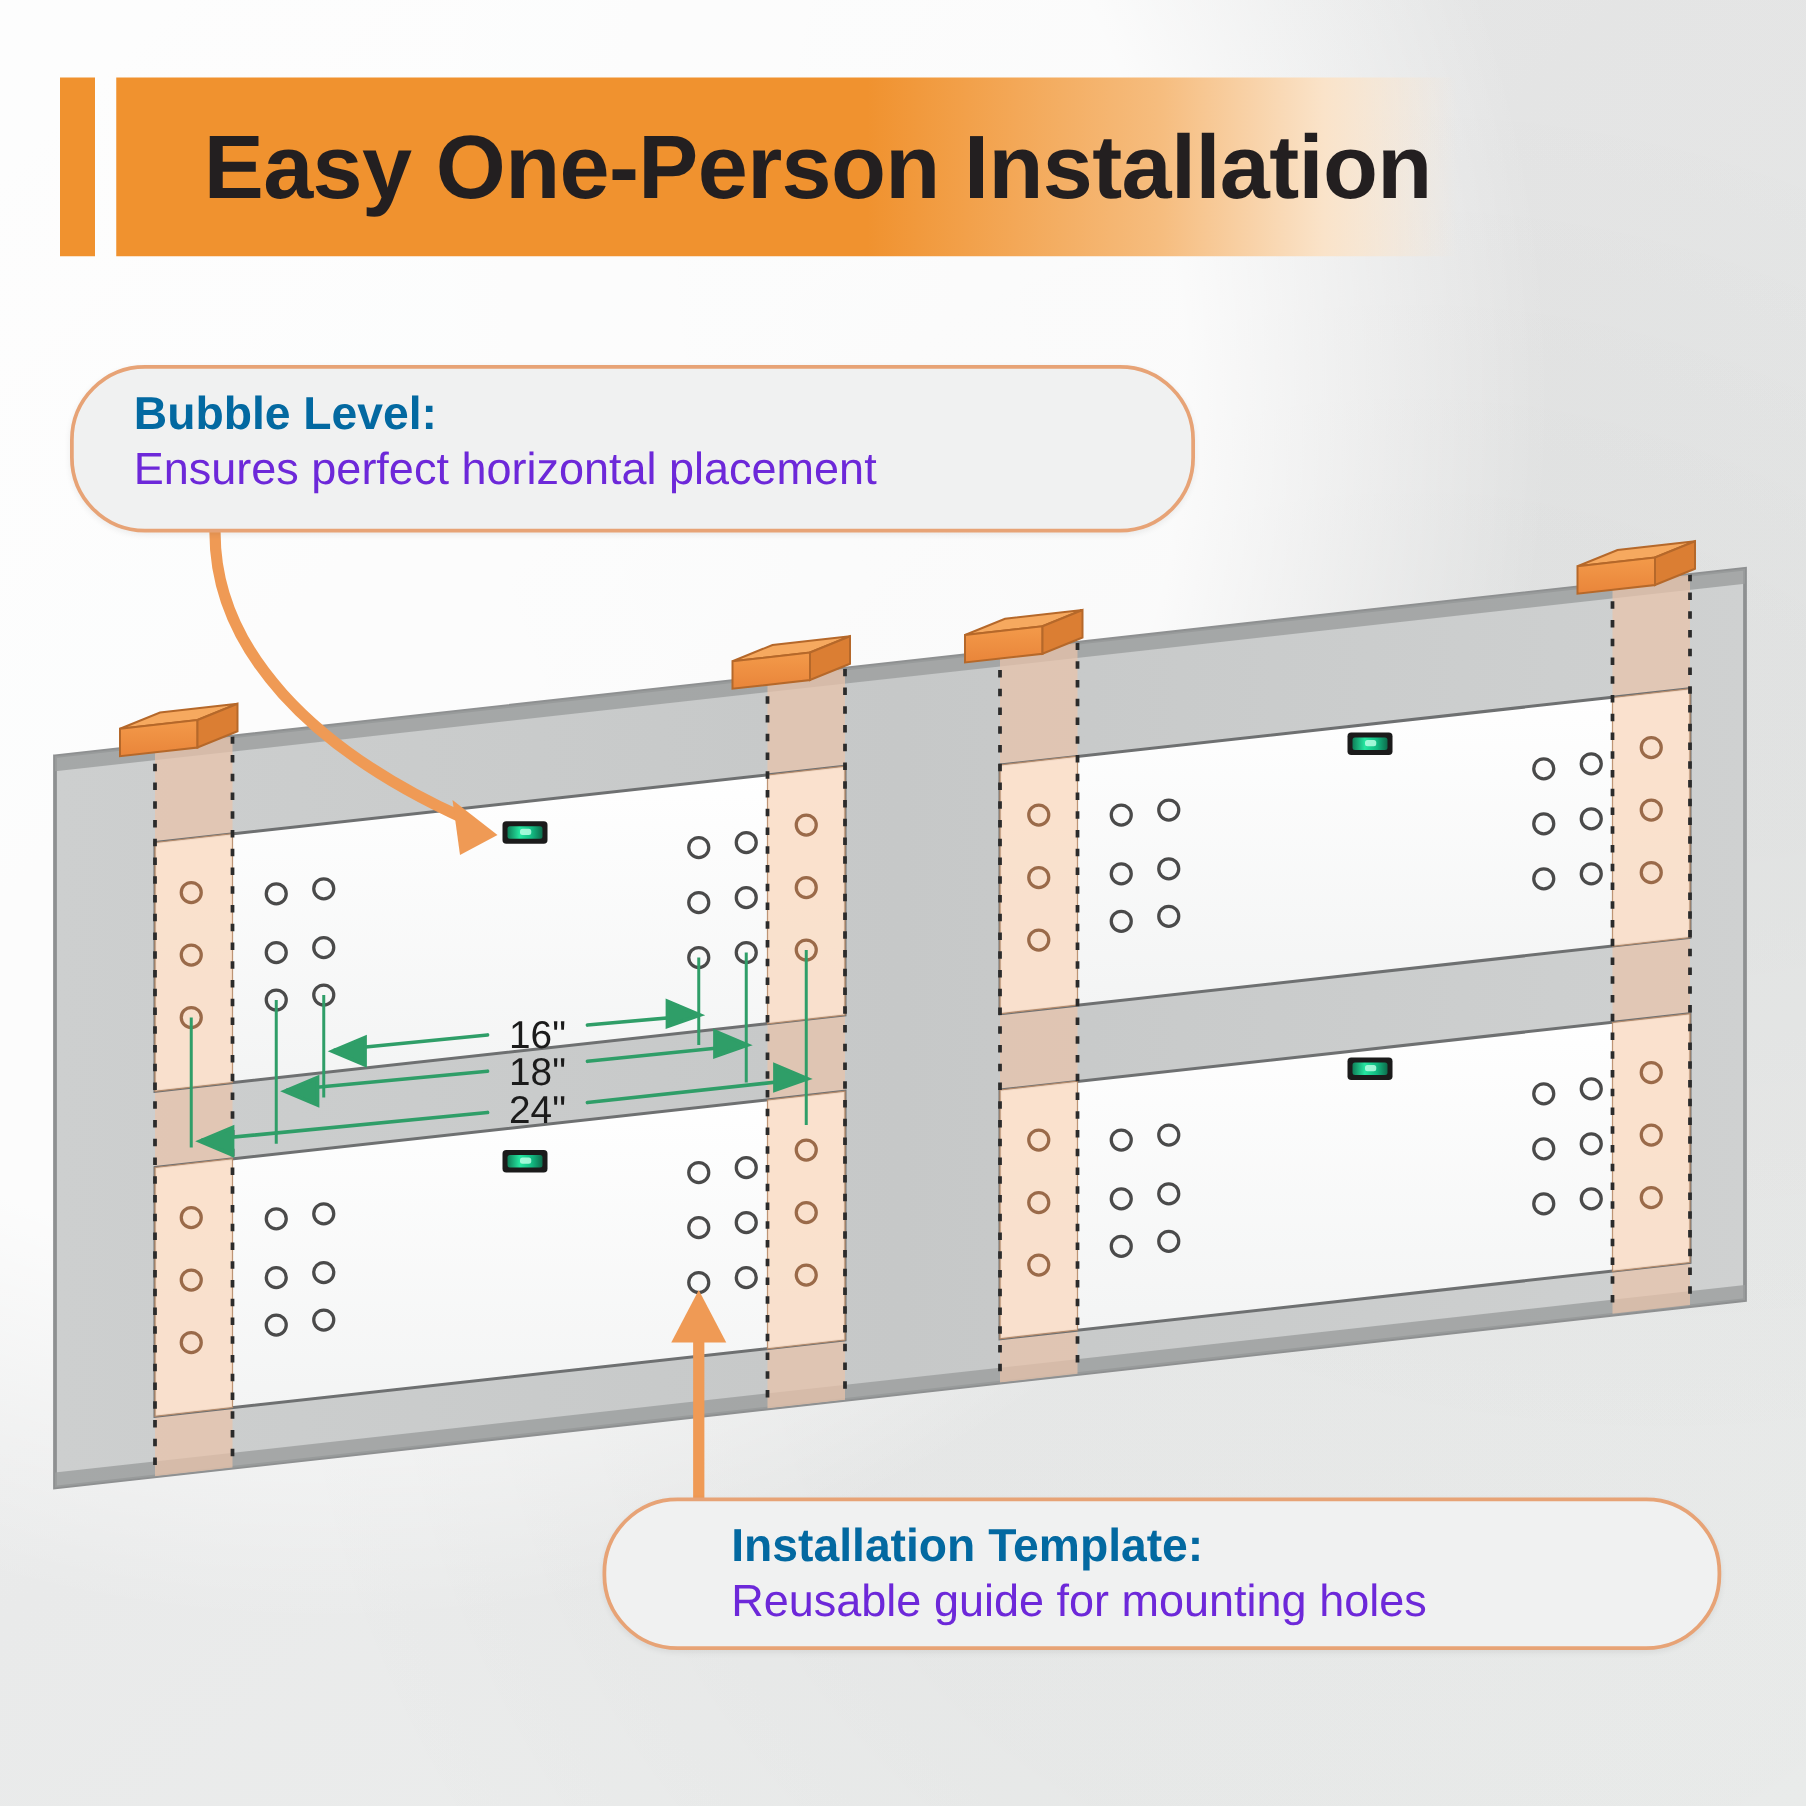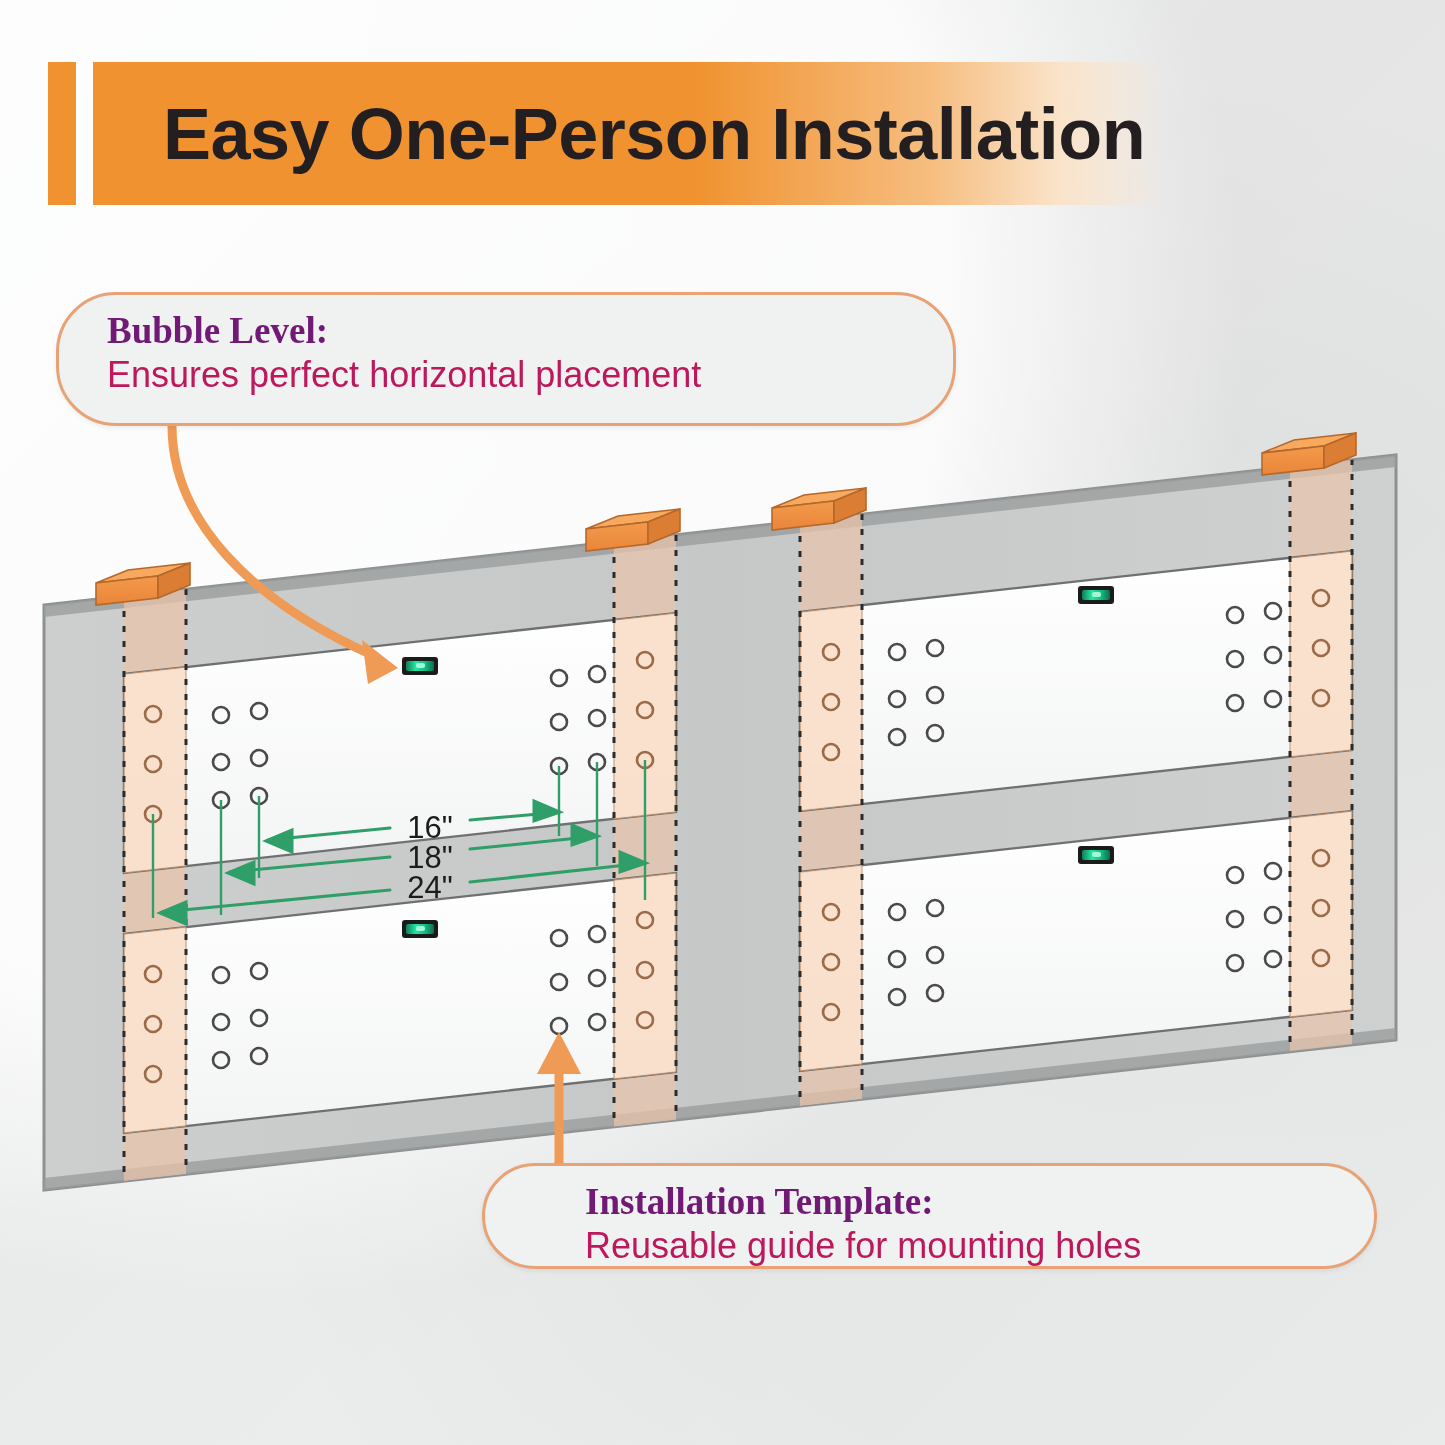--- a/index.html
+++ b/index.html
@@ -43,24 +43,24 @@
   
   .callout{
     position:absolute;
     background:#f0f1f1;
     border:3px solid #e7a376;
     border-radius:60px;
     box-shadow:0 2px 5px rgba(0,0,0,.07);
     box-sizing:border-box;
     padding:14px 34px 16px 48px;
   }
-  .callout .c-title{font-size:37px;font-weight:bold;color:#701a75;line-height:1.18;white-space:nowrap;font-family:Liberation Serif, serif;}
-  .callout .c-sub{font-size:36px;color:#be185d;line-height:1.2;white-space:nowrap;}
+  .callout .c-title{font-size:37px;font-weight:bold;color:#0369a1;line-height:1.18;white-space:nowrap;}
+  .callout .c-sub{font-size:36px;color:#6d28d9;line-height:1.2;white-space:nowrap;}
   #callout-bubble{left:56px;top:292px;width:900px;height:134px;}
-  #callout-template{left:482px;top:1163px;width:895px;height:106px;padding-left:100px;}
+  #callout-template{left:482px;top:1198px;width:895px;height:122px;padding-left:100px;}
   #callout-template .c-title,#callout-template .c-sub{text-align:left;}
   svg{display:block;}
 </style>
 </head>
 <body>
 
 <div id="texture"></div>
 
 <div id="stage">
 

